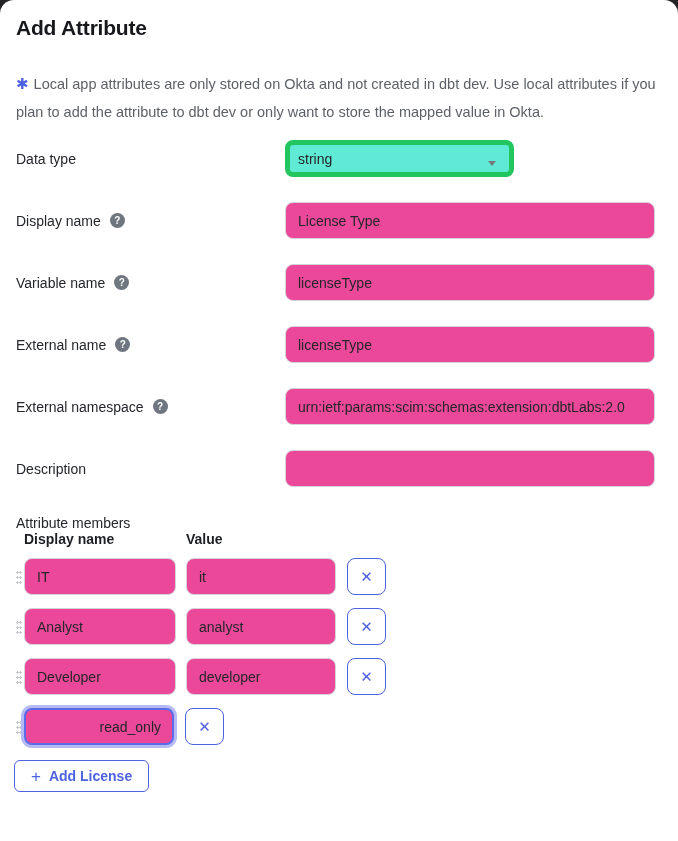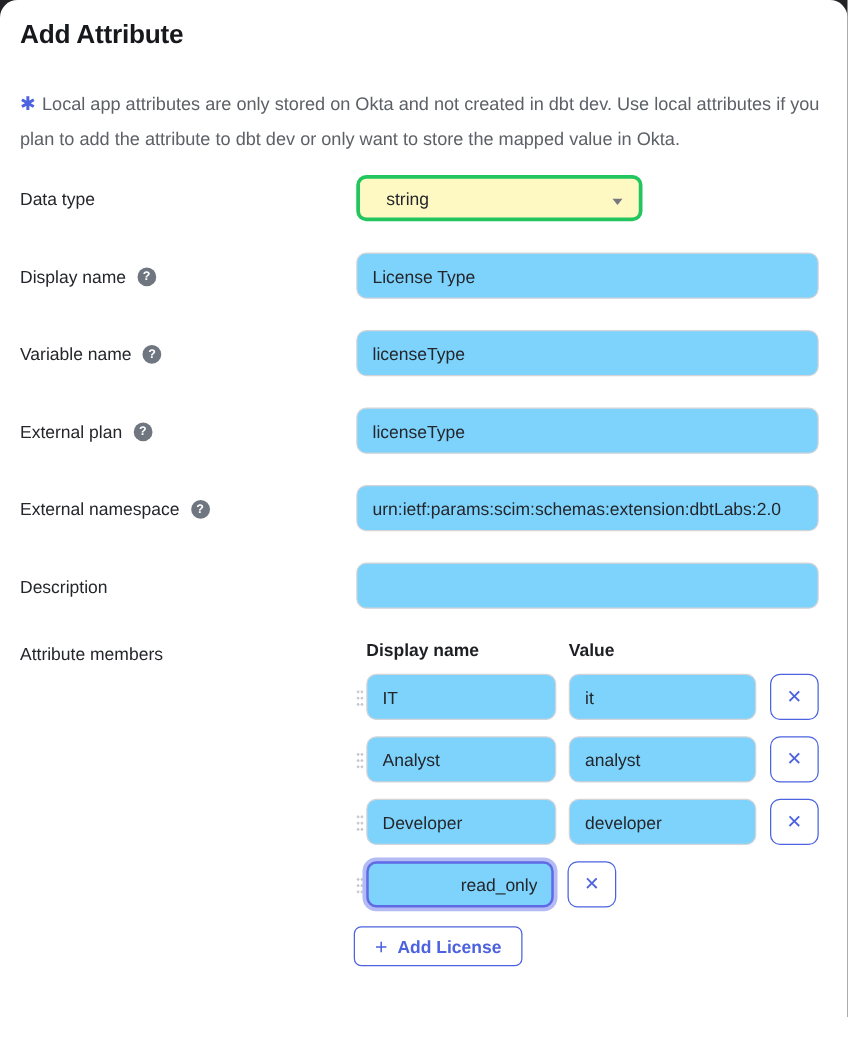--- a/index.html
+++ b/index.html
@@ -25,49 +25,49 @@
   }
   .note{
     margin:29px 0 0 0;
     width:650px;
     font-size:14.5px;line-height:28px;
     color:#5d6167;
   }
   .asterisk{color:#4c62df;font-size:15px;margin-right:5px;}
   .form{margin-top:14px;}
   .field-row{display:flex;align-items:center;margin-bottom:25px;}
-  .field-row.top{align-items:flex-start;}
+  .field-row.top{align-items:flex-start;flex-direction:column;}
   .field-label{
     width:269px;flex:none;
-    display:flex;align-items:flex-end;
+    display:flex;align-items:flex-start;
     font-size:14px;color:#24262b;
   }
   .help{
     display:inline-flex;align-items:center;justify-content:center;
     width:15px;height:15px;border-radius:50%;
     background:#6f7680;color:#ffffff;
     font-size:10px;font-weight:700;
     margin-left:9px;flex:none;cursor:default;
   }
   .field-ctl{flex:1;}
   .txt{
     height:37px;width:370px;
     border:1px solid #d3d3d8;border-radius:8px;
     padding:0 12px;box-sizing:border-box;
     font-family:"Liberation Sans", sans-serif;
     font-size:14px;color:#24262b;
-    background:#7dd3fc;outline:none;
+    background:#ec4899;outline:none;
   }
   .selectbox{
     width:229px;height:37px;box-sizing:border-box;
-    border:3px solid #22c55e;border-radius:8px;
+    border:5px solid #22c55e;border-radius:8px;
     display:flex;align-items:center;
-    padding:0 21px;position:relative;
+    padding:0 8px;position:relative;
     font-size:14px;color:#24262b;cursor:pointer;
-    background:#fef9c3;
+    background:#5eead4;
   }
   .caret{
     position:absolute;right:13px;top:16px;
     width:0;height:0;
     border-left:4px solid transparent;
     border-right:4px solid transparent;
     border-top:5px solid #75797f;
   }
   .check-wrap{display:flex;align-items:center;}
   .checkbox{
@@ -157,21 +157,21 @@
             <span>?</span>
           </span>
       </div>
       <div class="field-ctl">
         <input class="txt" type="text" value="licenseType" style="">
       </div>
     </div>
 
     <div class="field-row">
       <div class="field-label">
-        <span>External plan</span>
+        <span>External name</span>
         <span class="help">
             <span>?</span>
           </span>
       </div>
       <div class="field-ctl">
         <input class="txt" type="text" value="licenseType" style="">
       </div>
     </div>
 
     <div class="field-row">

